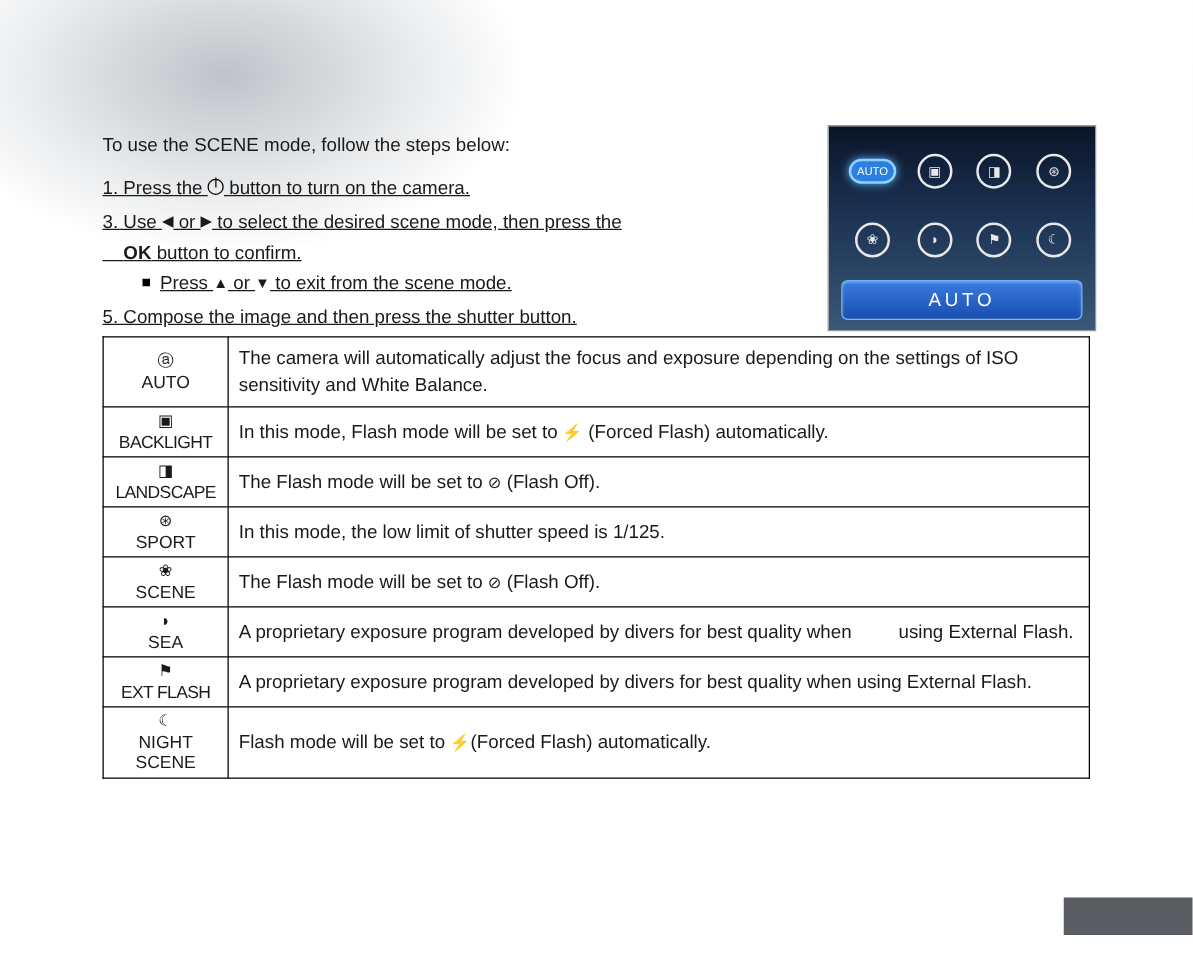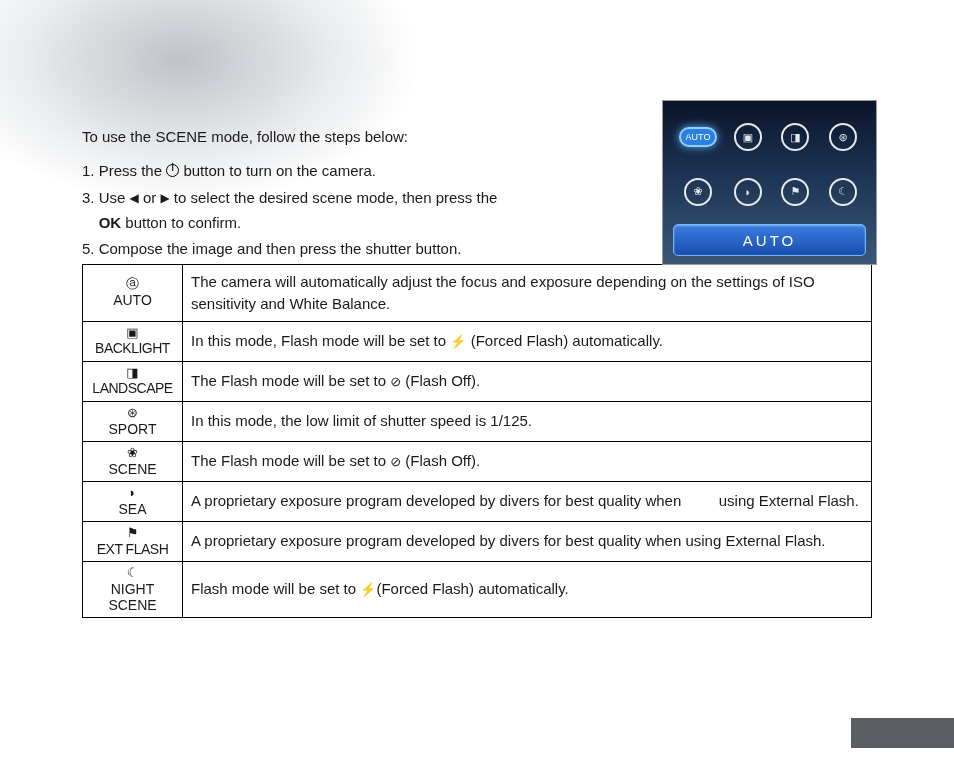--- a/index.html
+++ b/index.html
@@ -9,23 +9,23 @@
     font-family: Arial, Helvetica, sans-serif;
     font-size: 15px;
     color: #1a1a1a;
     position: relative;
     background: radial-gradient(ellipse 300px 180px at 180px 60px, #bfc3c8 0%, #e8eaec 50%, #fff 80%),
                 radial-gradient(ellipse 260px 160px at 520px 40px, #c9ccd0 0%, #e8eaec 50%, #fff 80%),
                 radial-gradient(ellipse 200px 140px at 870px 90px, #d0d3d7 0%, #eceef0 50%, #fff 80%),
                 #ffffff;
     background-repeat: no-repeat;
   }
-  .page { padding: 108px 82px 16px 82px; position: relative; margin-top: 20px; }
+  .page { padding: 108px 82px 16px 82px; position: relative; }
   .intro { margin-bottom: 14px; }
-  .steps { margin-left: 0; }
+  .steps { margin-left: 0; text-decoration: underline; }
   .steps li { list-style: none; line-height: 1.65; margin-bottom: 2px; }
   .sub { margin-left: 32px; }
   .sub-bullet { display:inline-block; width:6px; height:6px; background:#000; vertical-align:middle; margin-right:8px; margin-top:-2px;}
   .tri { font-size: 12px; display:inline-block; vertical-align:middle; }
   .power-icon { display:inline-block; width:13px; height:13px; border:1.6px solid #000; border-radius:50%; position:relative; vertical-align:middle; margin-top:-3px;}
   .power-icon::after { content:""; position:absolute; left:50%; top:-2px; width:1.6px; height:8px; background:#000; transform:translateX(-50%);}
   .note-heading { font-weight:bold; margin: 18px 0 10px 0; }
   table { border-collapse: collapse; width: 100%; }
   td { border:1.5px solid #000; padding:4px 8px; vertical-align:middle; font-size:15px; }
   td.label { width:100px; text-align:center; line-height:1.15; padding:4px 2px; }
@@ -63,20 +63,23 @@
 
   <p class="intro">To use the SCENE mode, follow the steps below:</p>
 
   <ol class="steps">
     <li>
       <span>1. Press the </span><span class="power-icon"></span><span> button to turn on the camera.</span>
     </li>
     <li>
       <span>3. Use </span><span class="tri">◀</span><span> or </span><span class="tri">▶</span><span> to select the desired scene mode, then press the</span><br>
       &nbsp;&nbsp;&nbsp;&nbsp;<b>OK</b><span> button to confirm.</span>
+      <div class="sub">
+        <span class="sub-bullet"></span><span>Press </span><span class="tri">▲</span><span> or </span><span class="tri">▼</span><span> to exit from the scene mode.</span>
+      </div>
     </li>
     <li>5. Compose the image and then press the shutter button.</li>
   </ol>
 
 
   <table>
     <tbody>
         <tr>
       <td class="label">
         <div class="icon-row">ⓐ</div>

